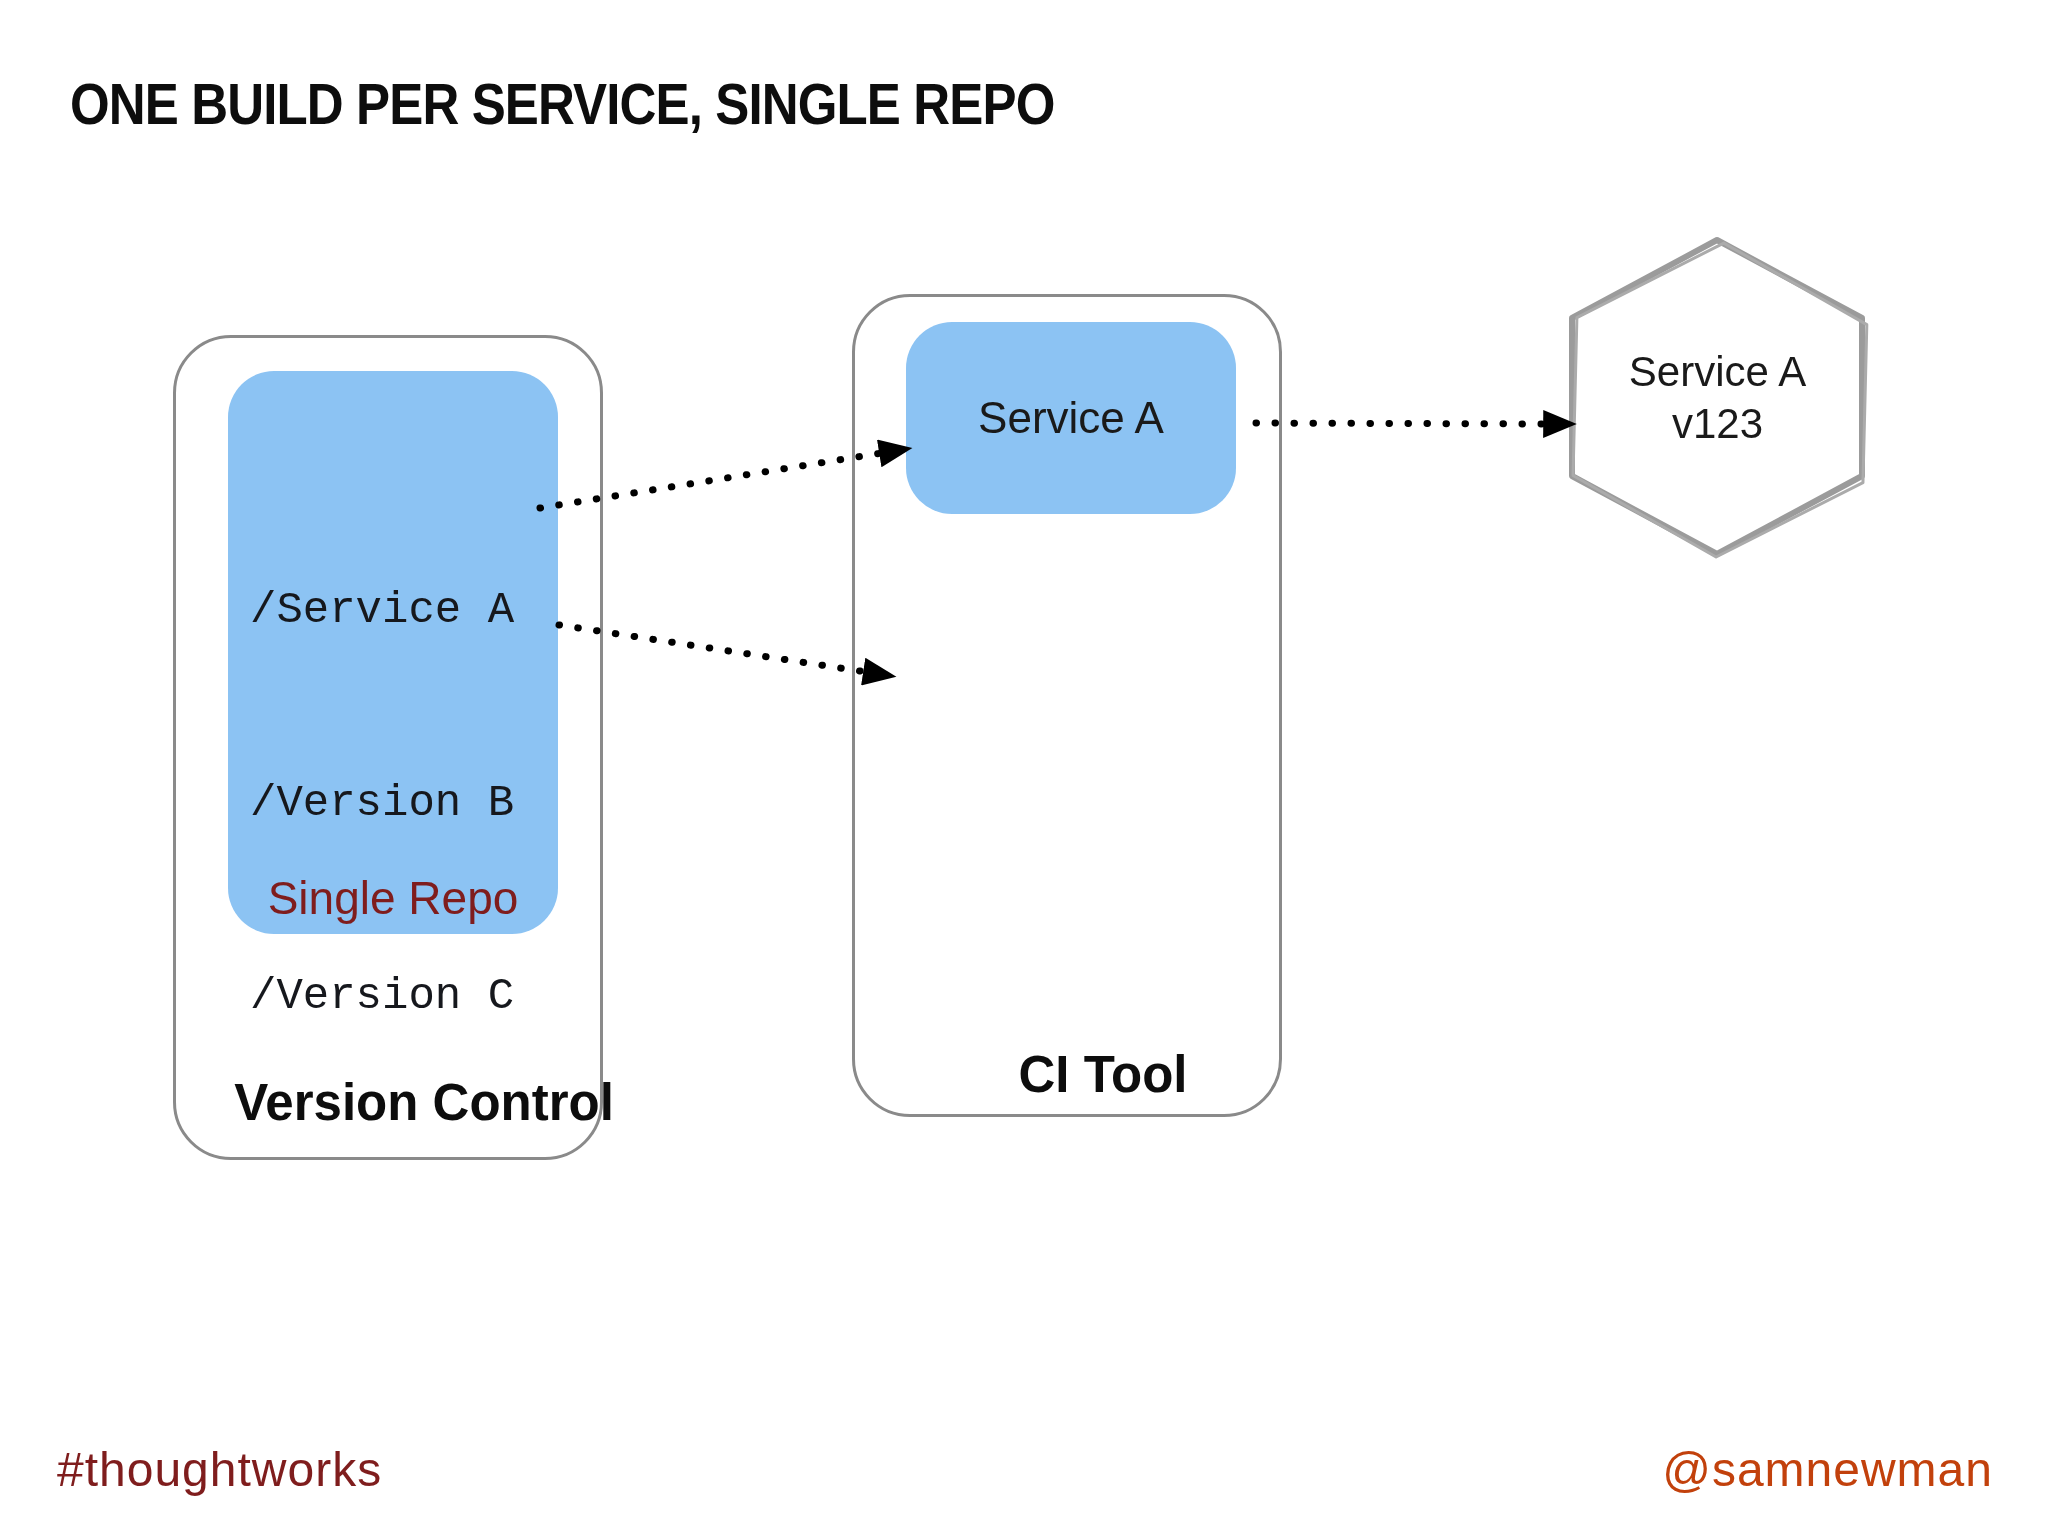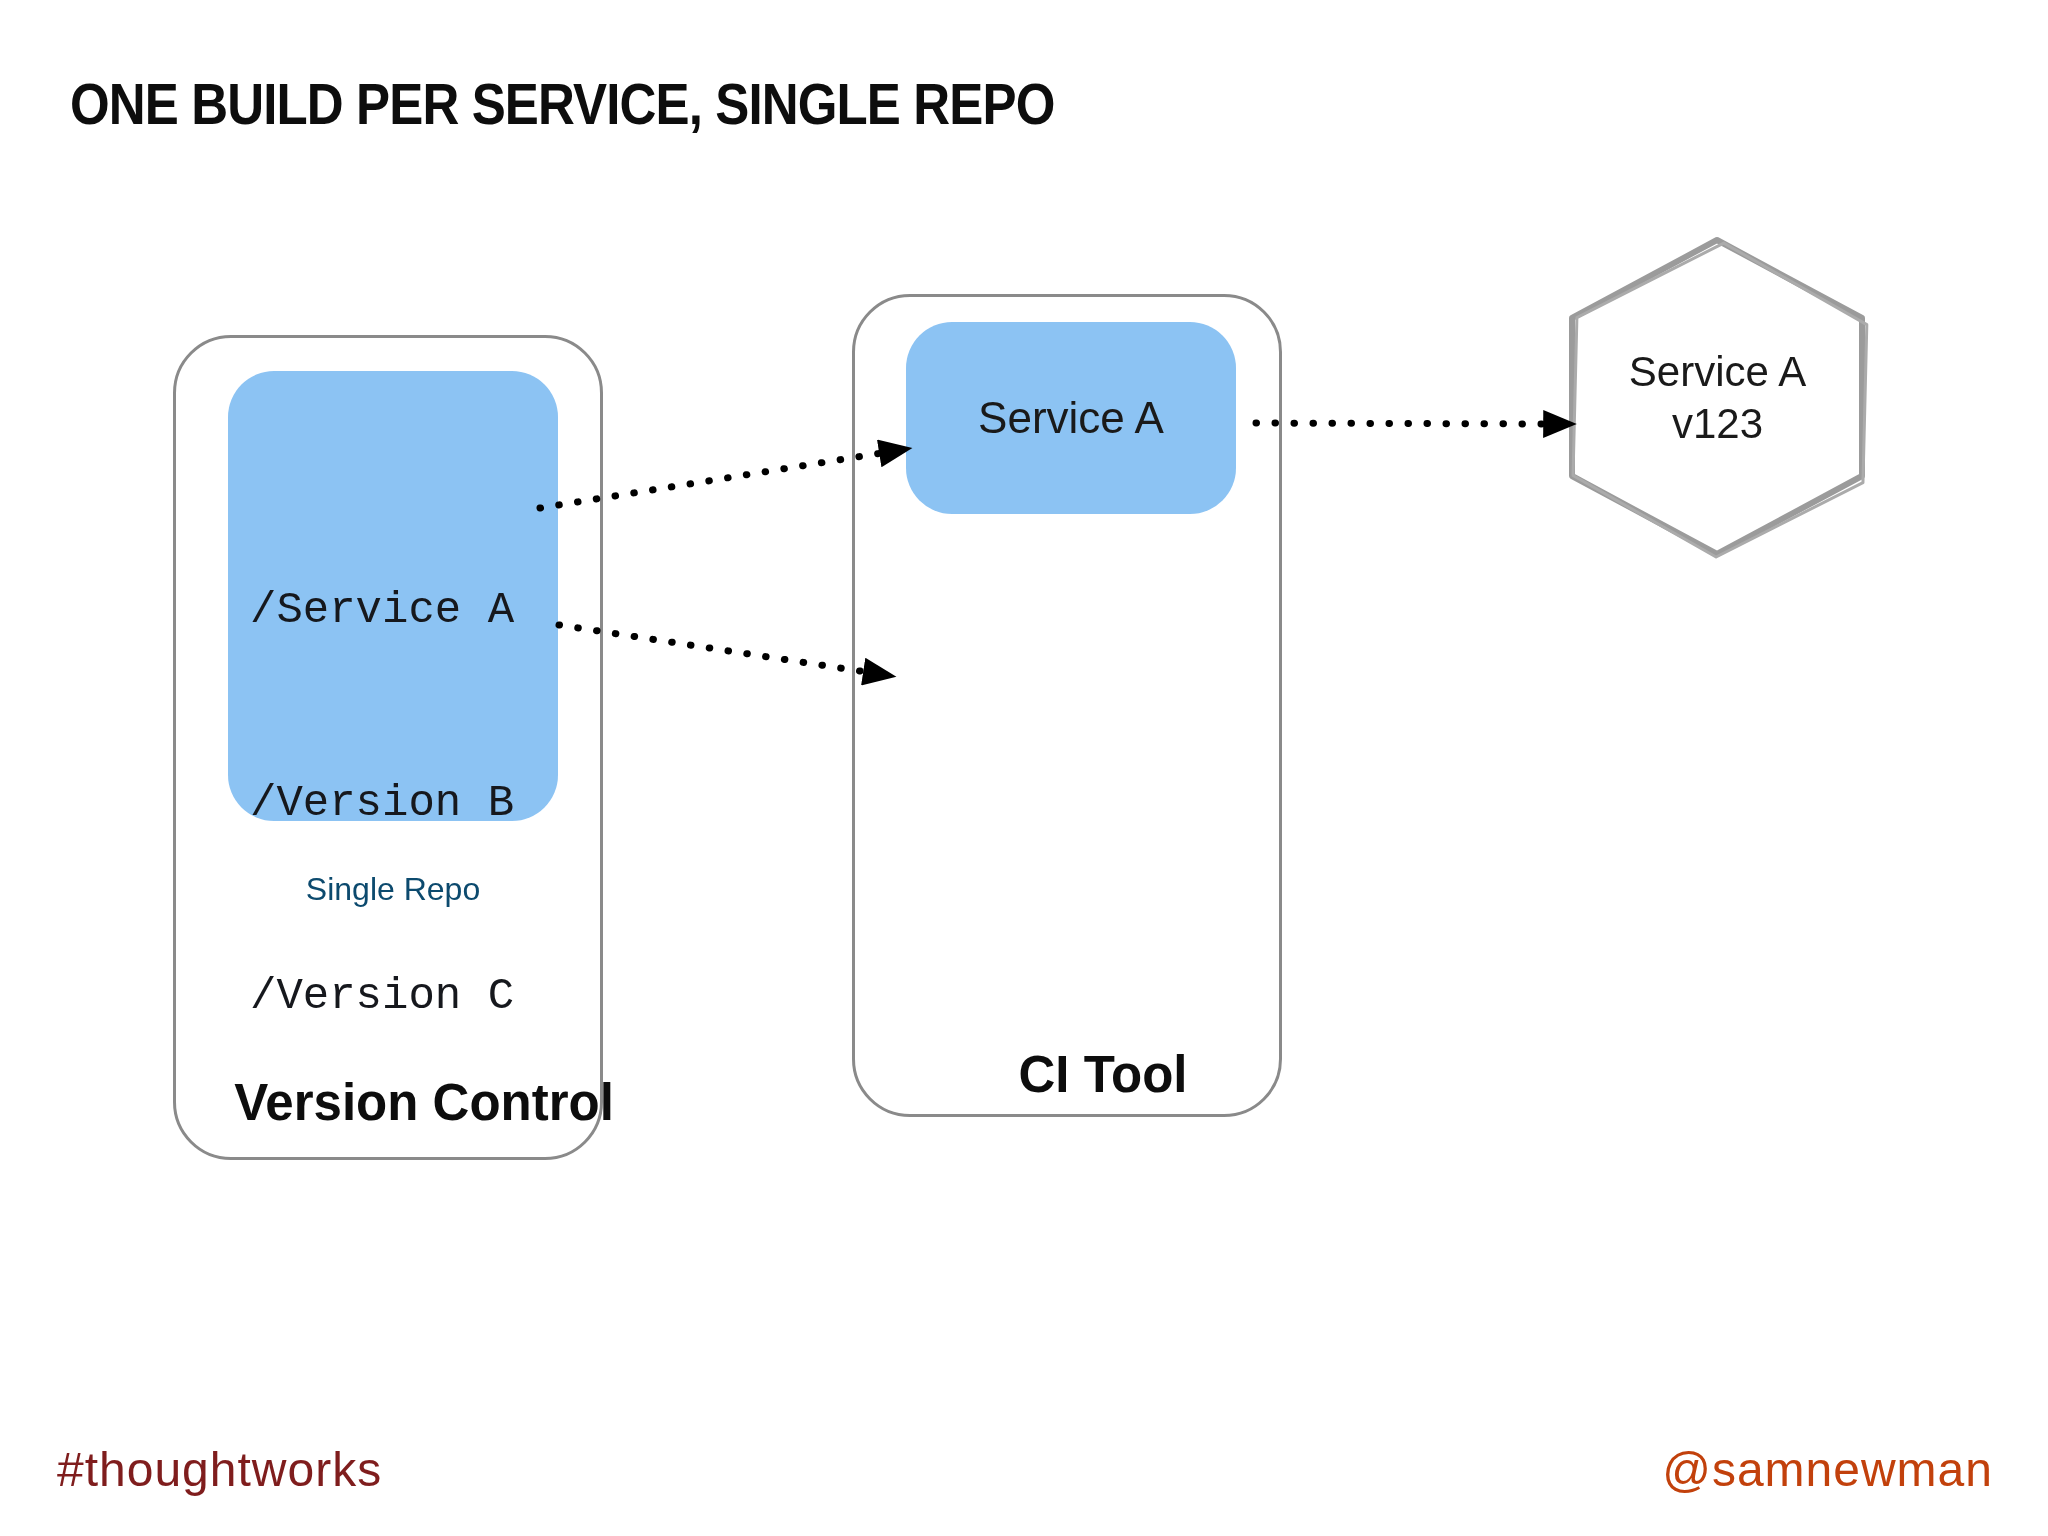--- a/index.html
+++ b/index.html
@@ -24,31 +24,31 @@
     background:#ffffff;
     box-sizing:border-box;
   }
   #vc-box{left:173px;top:335px;width:430px;height:825px;}
   #ci-box{left:852px;top:294px;width:430px;height:823px;}
   .service-fill{
     position:absolute;
     background:#8CC3F3;
     border-radius:46px;
   }
-  #repo-box{left:52px;top:33px;width:330px;height:450px;}
+  #repo-box{left:52px;top:33px;width:330px;height:563px;}
   .repo-paths{
     position:absolute;left:22px;top:92px;width:300px;
     font-family:"Liberation Mono", monospace;
     font-size:44px;color:#16181d;
     white-space:pre;
   }
   .repo-paths .pathline{height:93px;display:flex;align-items:center;}
   .repo-label{
     position:absolute;left:0;top:500px;width:100%;
-    text-align:center;font-size:32px;font-weight:400;color:#0c4a6e;
+    text-align:center;font-size:46px;font-weight:400;color:#7f1d1d;
   }
   .build-box{left:51px;width:330px;display:flex;align-items:center;justify-content:center;
     font-size:44px;font-weight:400;color:#1a1a1a;}
   #build-a{top:25px;height:192px;}
   #build-b{top:270px;height:195px;}
   .container-label{
     position:absolute;left:0;width:100%;
     text-align:center;font-weight:700;color:#0d0d0d;font-size:51px;margin-left:36px;
   }
   #vc-label{top:735px;}

